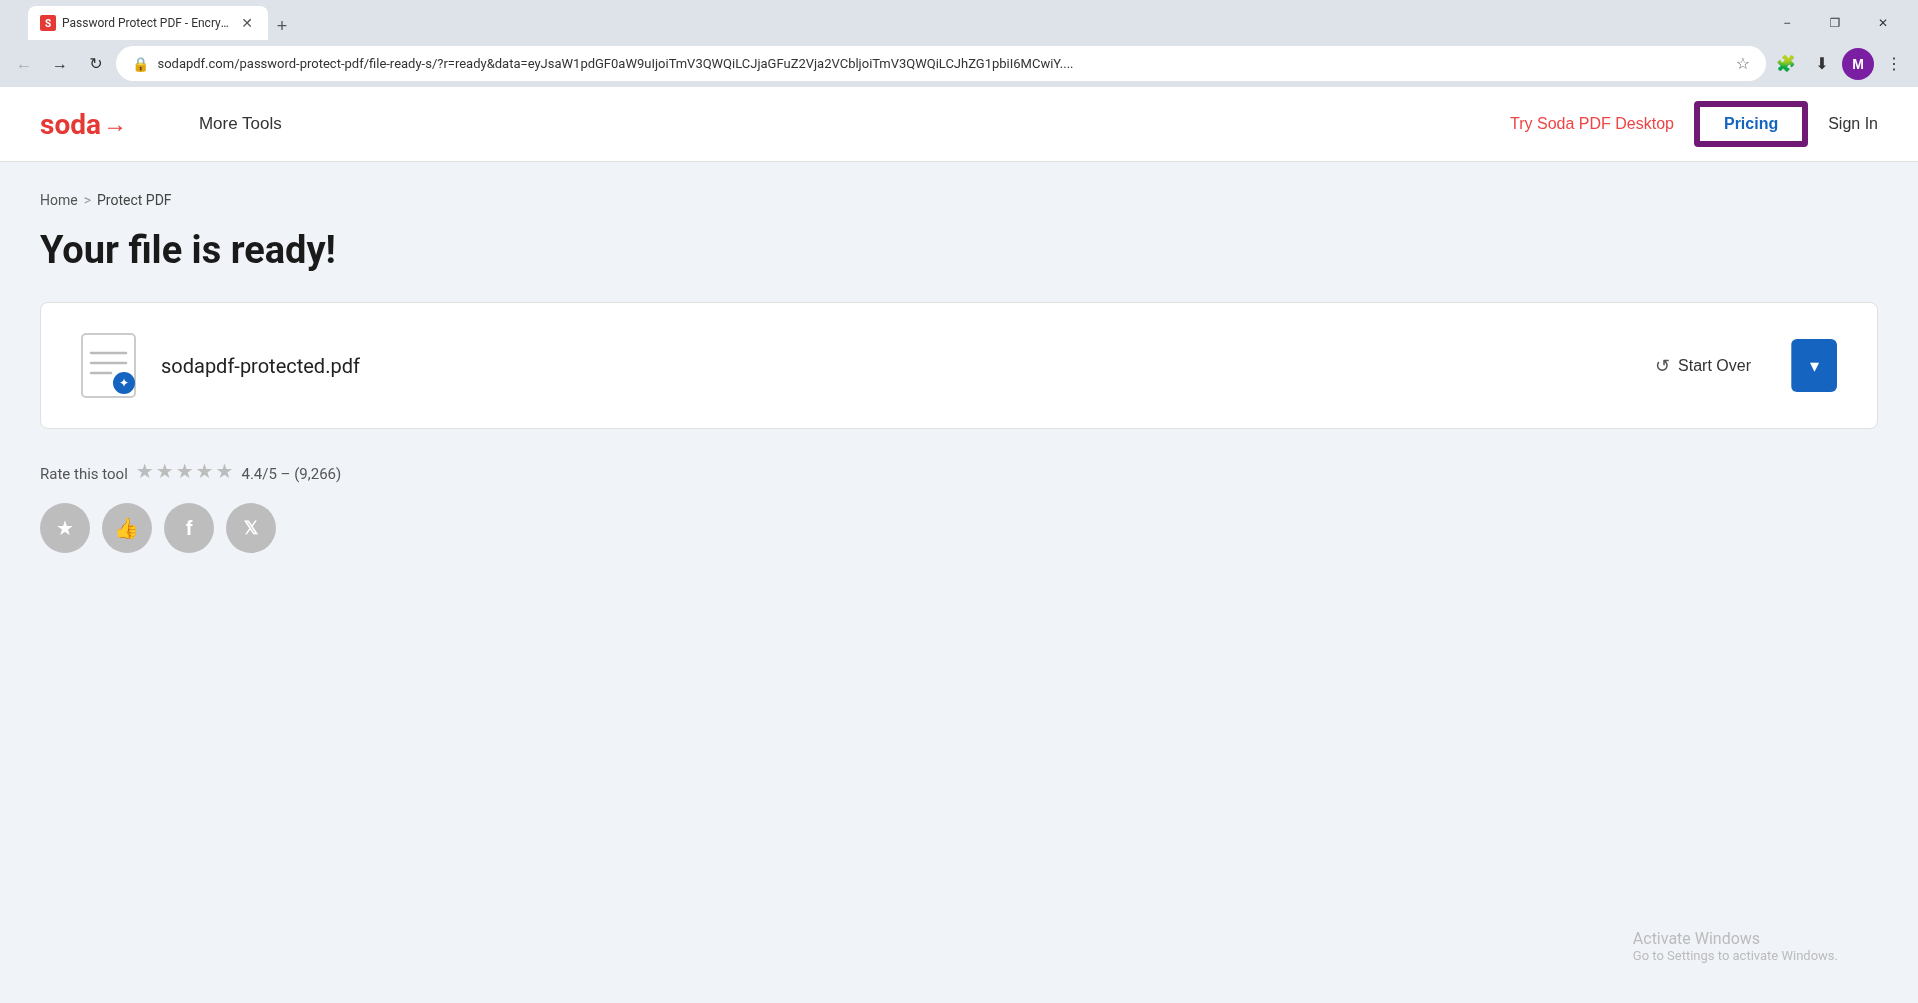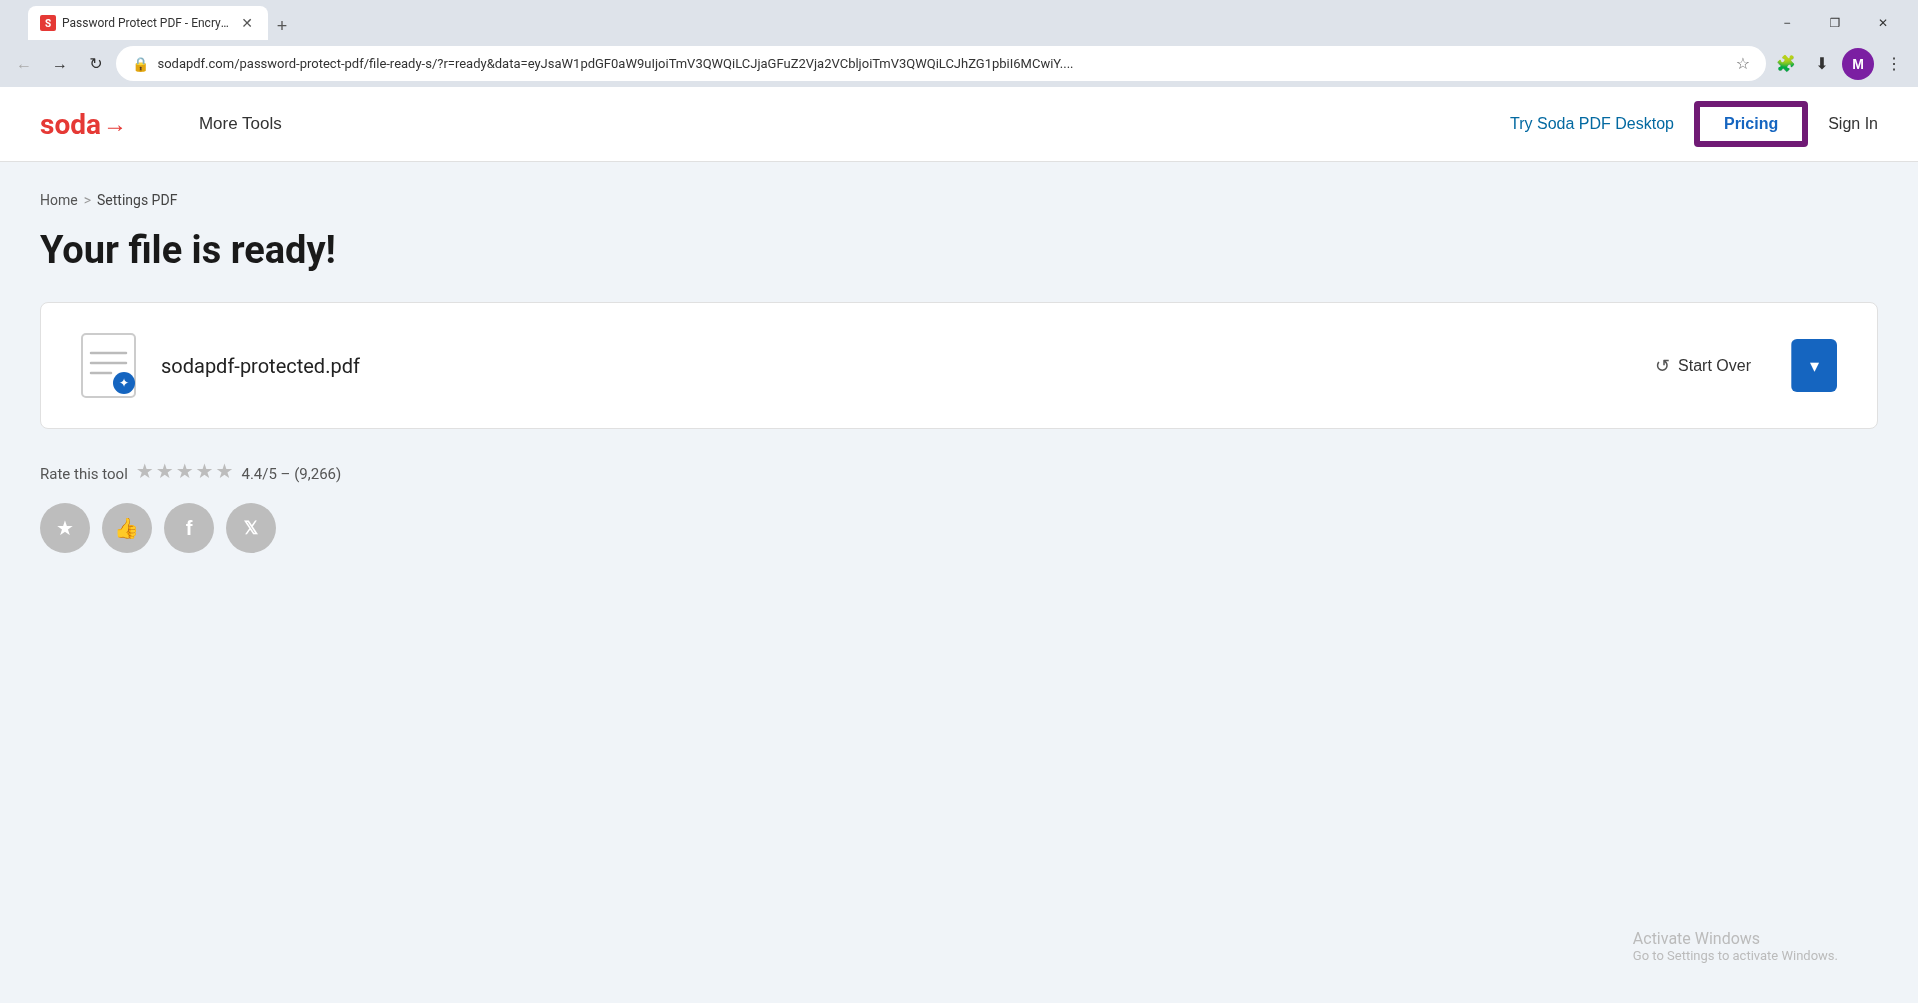--- a/index.html
+++ b/index.html
@@ -180,21 +180,21 @@
       font-weight: 400;
     }
     .nav-right {
       margin-left: auto;
       display: flex;
       align-items: center;
       gap: 20px;
     }
     .nav-try-desktop {
       font-size: 16px;
-      color: #0369a1;
+      color: #ef4444;
       cursor: pointer;
       background: none;
       border: none;
       font-weight: 400;
       text-align: center;
     }
     .nav-pricing {
       font-size: 16px;
       color: #1565c0;
       cursor: pointer;
@@ -431,21 +431,21 @@
       <button class="nav-pricing">Pricing</button>
       <button class="nav-signin">Sign In</button>
     </div>
   </nav>
 
   <div class="main-content">
 
     <div class="breadcrumb">
       <span class="breadcrumb-home">Home</span>
       <span class="breadcrumb-sep">&gt;</span>
-      <span class="breadcrumb-current">Settings PDF</span>
+      <span class="breadcrumb-current">Protect PDF</span>
     </div>
 
     <h1 class="page-title">Your file is ready!</h1>
 
     <div class="file-card">
 
       <div class="file-icon-wrap">
         <svg class="file-icon-svg" viewBox="0 0 55 65" fill="none" xmlns="http://www.w3.org/2000/svg">
           <rect x="1" y="1" width="53" height="63" rx="4" fill="white" stroke="#ccc" stroke-width="2"></rect>
           <line x1="10" y1="20" x2="45" y2="20" stroke="#bbb" stroke-width="2.5" stroke-linecap="round"></line>

